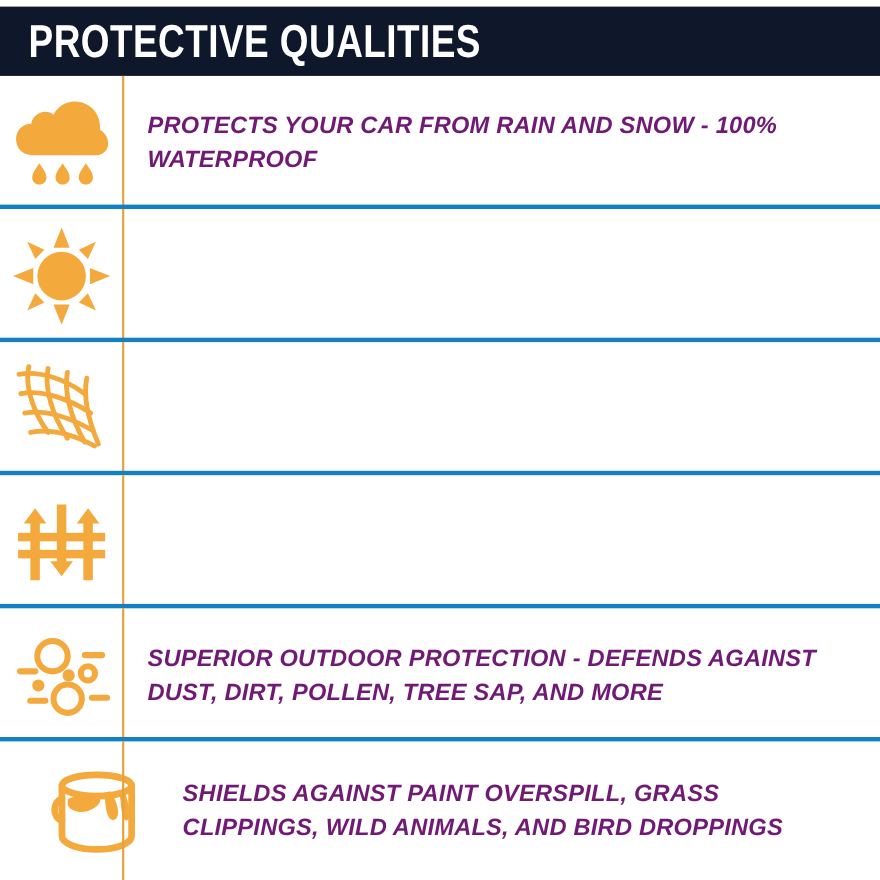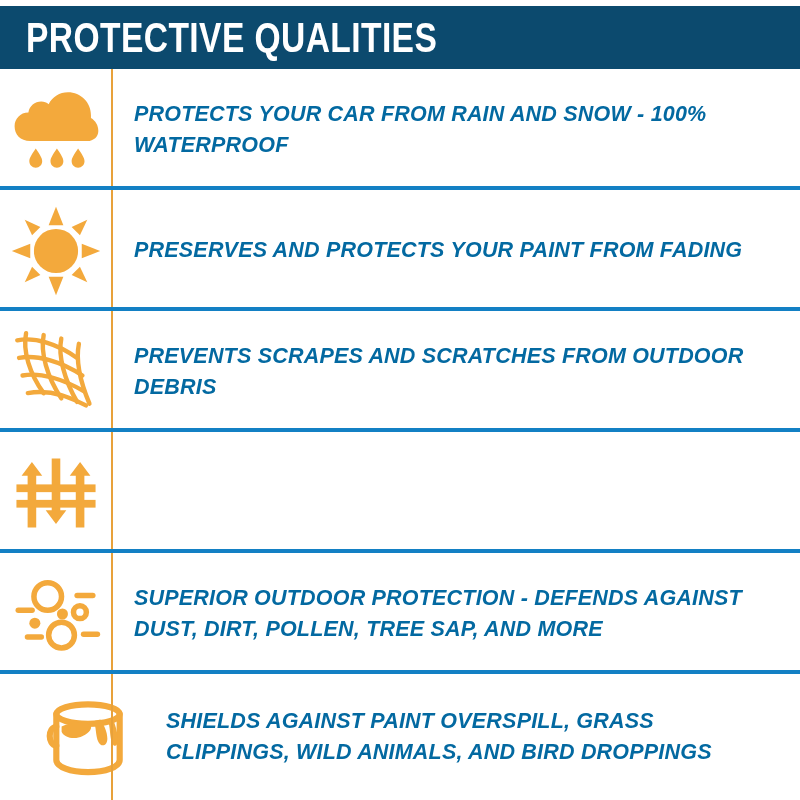--- a/index.html
+++ b/index.html
@@ -21,21 +21,21 @@
     box-sizing: border-box;
   }
 
   
   .header-banner {
     position: absolute;
     left: 0;
     top: 6px;
     width: 800px;
     height: 63px;
-    background: #0c4a6e;
+    background: #0f172a;
     display: flex;
     align-items: center;
     box-sizing: border-box;
   }
   .header-title {
     color: #ffffff;
     font-family: "Liberation Sans Narrow", "Liberation Sans", sans-serif;
     font-weight: bold;
     font-size: 42px;
     letter-spacing: 0.5px;
@@ -92,21 +92,21 @@
     background: #E8A13A;
   }
   .row.last .v-divider { bottom: 0; }
   .text-cell {
     flex: 1;
     padding-left: 23px;
     padding-right: 18px;
     box-sizing: border-box;
   }
   .row-text {
-    color: #0369a1;
+    color: #701a75;
     font-family: "Liberation Sans", sans-serif;
     font-weight: bold;
     font-style: italic;
     font-size: 21.5px;
     line-height: 1.42;
     letter-spacing: 0.2px;
   }
 
   
   .icon-svg { display: block; }
@@ -152,45 +152,39 @@
               <polygon points="2,50 22,42 22,58"></polygon>
               <polygon points="98,50 78,42 78,58"></polygon>
               <polygon points="16,16 33,24 24,33"></polygon>
               <polygon points="84,16 67,24 76,33"></polygon>
               <polygon points="16,84 24,67 33,76"></polygon>
               <polygon points="84,84 76,67 67,76"></polygon>
             </g>
           </g>
         </svg>
       </div>
-      <div class="text-cell">
-        <div class="row-text">PRESERVES AND PROTECTS YOUR PAINT FROM FADING</div>
-      </div>
       <div class="row-sep"></div>
     </div>
 
     <div class="row">
       <div class="v-divider"></div>
       <div class="icon-cell">
         <svg class="icon-svg" width="88" height="88" viewBox="0 0 100 100">
           <g fill="none" stroke="#F3A93C" stroke-width="5" stroke-linecap="round">
             <path d="M6 14 C26 10 52 18 74 34"></path>
             <path d="M8 34 C28 30 56 38 80 54"></path>
             <path d="M12 54 C32 50 58 58 82 72"></path>
             <path d="M18 74 C38 70 62 76 84 88"></path>
             <path d="M16 6 C12 26 20 52 36 74"></path>
             <path d="M36 8 C32 28 40 56 56 80"></path>
             <path d="M56 12 C52 32 60 60 74 84"></path>
             <path d="M76 18 C72 38 78 62 88 86"></path>
           </g>
         </svg>
       </div>
-      <div class="text-cell">
-        <div class="row-text">PREVENTS SCRAPES AND SCRATCHES FROM OUTDOOR DEBRIS</div>
-      </div>
       <div class="row-sep"></div>
     </div>
 
     <div class="row">
       <div class="v-divider"></div>
       <div class="icon-cell">
         <svg class="icon-svg" width="86" height="86" viewBox="0 0 100 100">
           <g fill="#F3A93C">
 
             <path d="M22 14 L34 30 L27 30 L27 90 L17 90 L17 30 L10 30 Z"></path>

